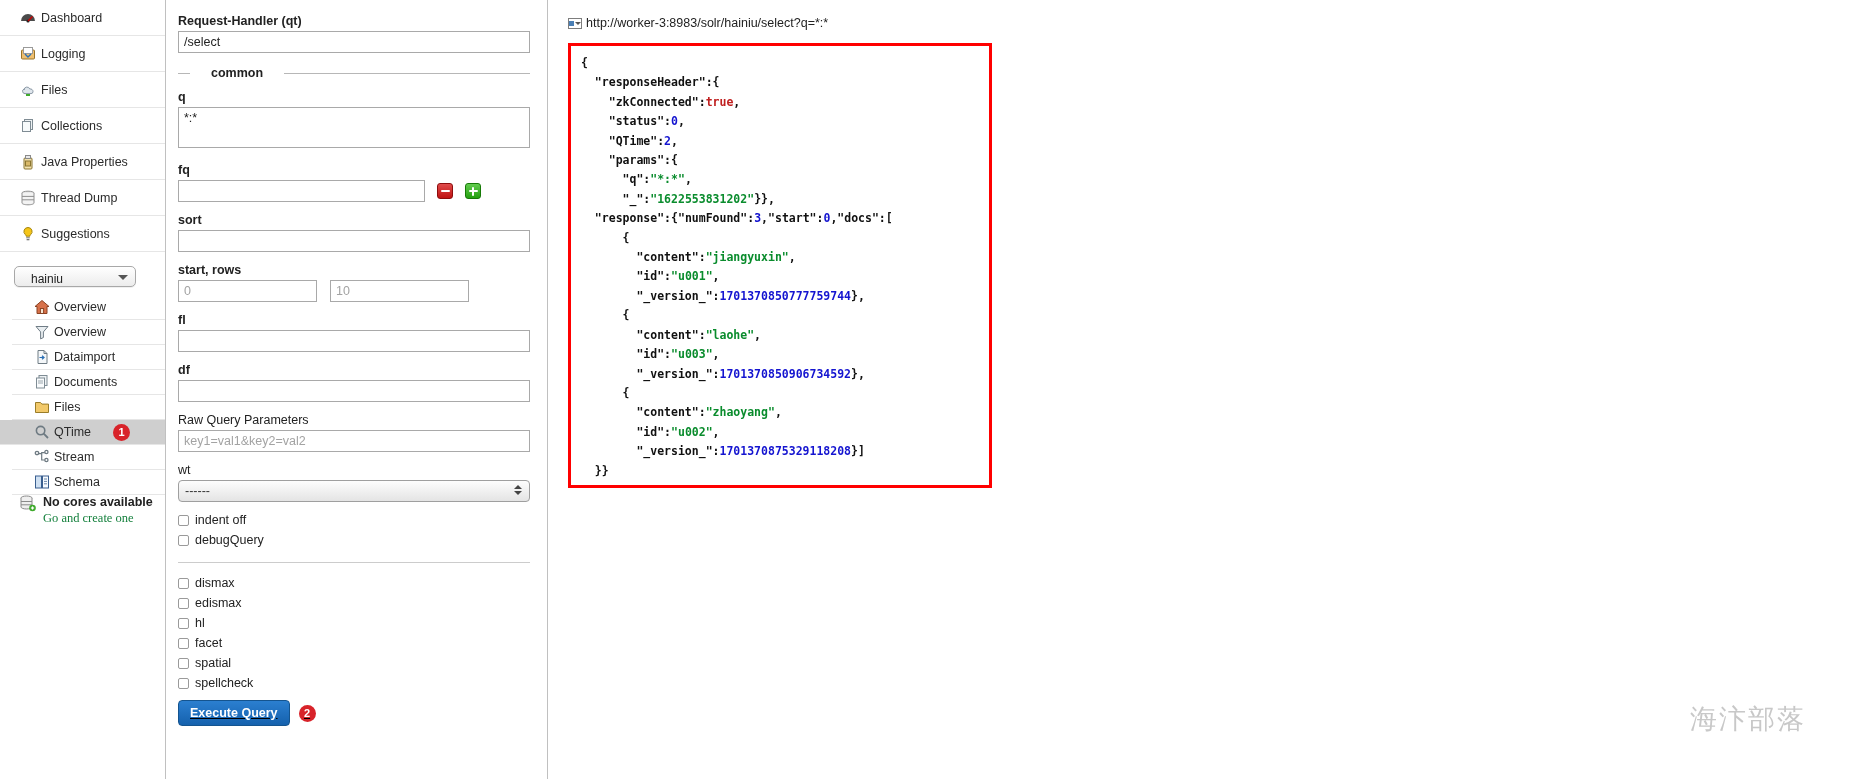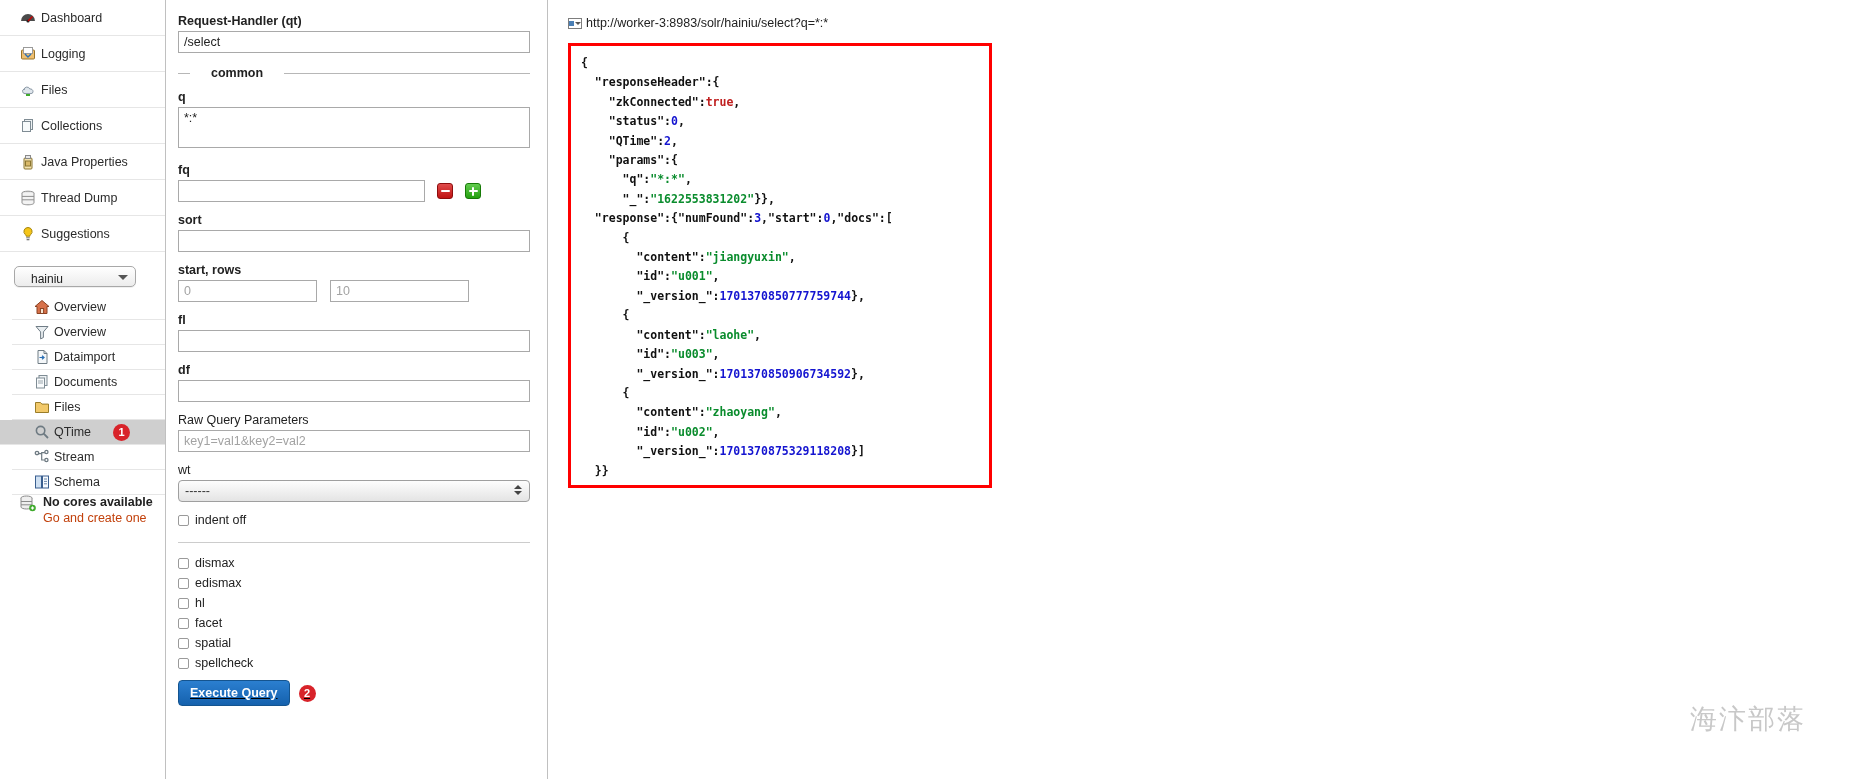--- a/index.html
+++ b/index.html
@@ -84,21 +84,21 @@
   }
   .badge-query { margin-left: 22px; }
 
   .no-cores {
     padding-left: 20px;
     display: flex; align-items: flex-start;
     gap: 7px;
   }
   .no-cores .txt { line-height: 1.25; }
   .no-cores .t1 { font-size: 12.5px; color: #222; font-weight: bold; }
-  .no-cores .t2 { font-size: 12.5px; color: #c2410c; }
+  .no-cores .t2 { font-size: 12.5px; color: #15803d; font-family: Liberation Serif, serif; }
 
   
   .query-form {
     width: 382px;
     flex: 0 0 382px;
     height: 779px;
     padding: 14px 18px 0 12px;
     border-right: 1px solid #c0c0c0;
     background: #fff;
   }
@@ -521,20 +521,24 @@
           <span class="u"></span>
           <span class="d"></span>
         </span>
     </div>
 
     <div class="gap-s"></div>
     <div id="toggles-top">
         <label class="cb-row">
           <span class="cb-box"></span>
           <span>indent off</span>
+        </label>
+        <label class="cb-row">
+          <span class="cb-box"></span>
+          <span>debugQuery</span>
         </label>
       </div>
 
     <div class="hr-sep"></div>
 
     <div id="toggles-bottom">
         <label class="cb-row">
           <span class="cb-box"></span>
           <span>dismax</span>
         </label>

